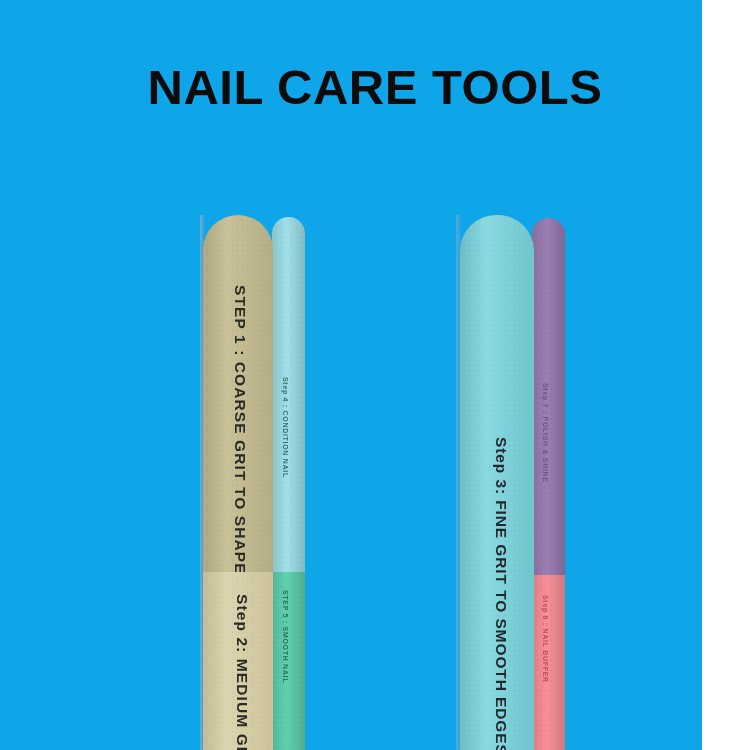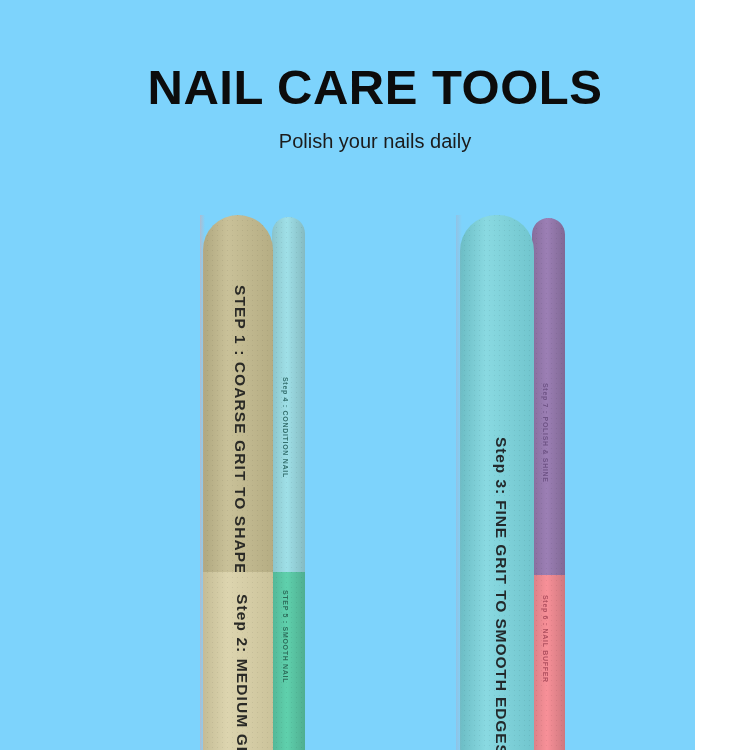--- a/index.html
+++ b/index.html
@@ -13,22 +13,23 @@
     font-family: "Liberation Sans", sans-serif;
     overflow: hidden;
     position: relative;
   }
 
   #product-scene {
     position: absolute;
     left: 0; top: 0;
     width: 695px;
     height: 750px;
-    background: #7dd3fc;
+    background: #0ea5e9;
     overflow: hidden;
+    padding-left: 7px;
   }
 
   
   #header-block {
     position: absolute;
     left: 0;
     top: 62px;
     width: 750px;
     text-align: center;
   }
@@ -119,21 +120,20 @@
     pointer-events: none;
   }
 </style>
 </head>
 <body>
 
 <div id="product-scene">
 
   <div id="header-block">
     <div id="page-title">NAIL CARE TOOLS</div>
-    <div id="page-subtitle">Polish your nails daily</div>
   </div>
 
   <div class="nail-file" id="left-file" style="left:200px; top:213px; width:108px; height:537px;">
 
     <div class="file-edge cap-top-right" style="left:72px; top:4px; width:33px; height:355px; background:#9fe0e8;">
       <div class="edge-shade" style="background:linear-gradient(to right, rgba(0,0,0,0.13), rgba(0,0,0,0) 45%, rgba(0,0,0,0.17));"></div>
       <div class="grit"></div>
       <div class="vtext edge-label" style="left:17px; top:160px; color:#35706f;">Step 4 : CONDITION NAIL</div>
     </div>
 

